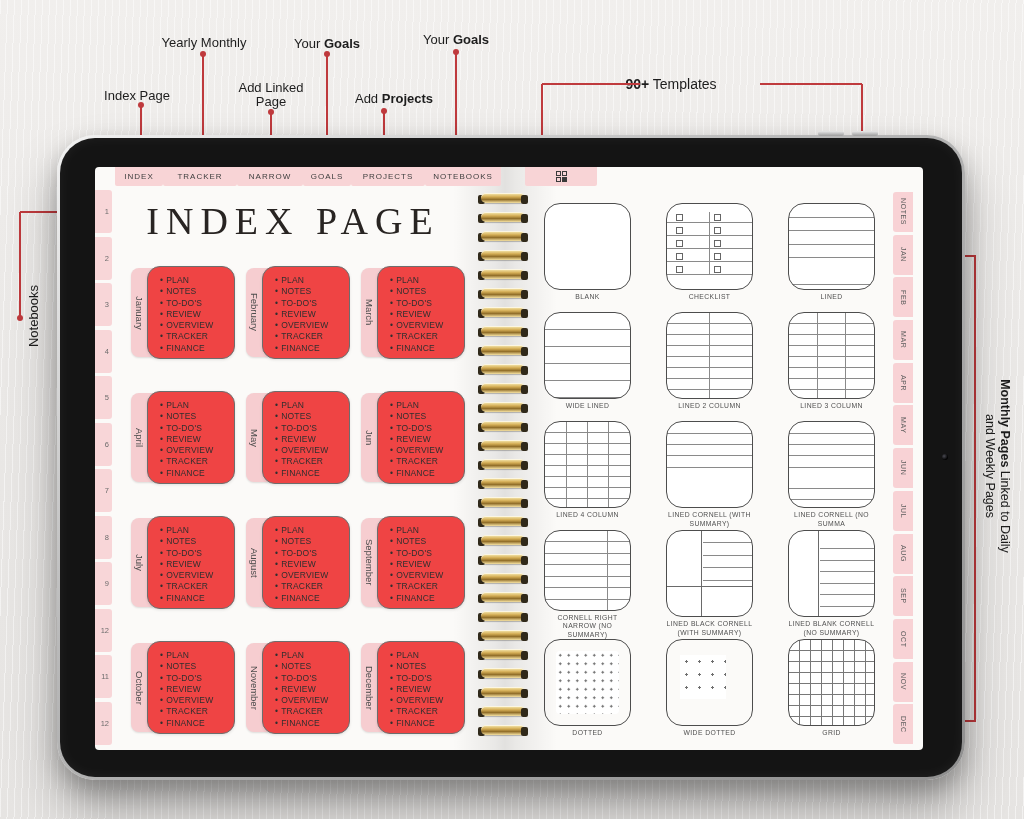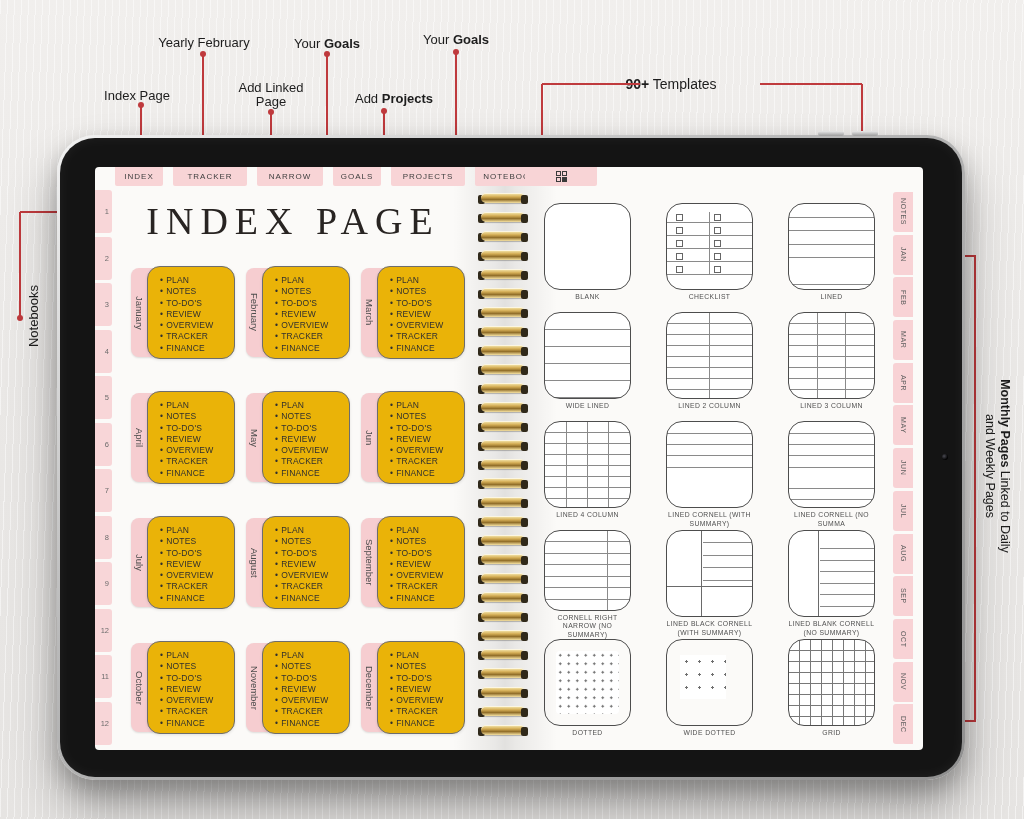--- a/index.html
+++ b/index.html
@@ -19,21 +19,21 @@
   .side-btn{position:absolute;height:5px;width:26px;border-radius:3px;top:-4px;
     background:linear-gradient(180deg,#e8e8e8,#9c9c9c);}
   .sb1{left:761px}.sb2{left:795px}
   .camera{position:absolute;left:885px;top:319px;width:6px;height:6px;border-radius:50%;
     background:radial-gradient(circle at 35% 35%,#4a4a52,#000 70%);}
   .screen{position:absolute;left:38px;top:32px;width:828px;height:583px;background:#fbfaf8;border-radius:4px;overflow:hidden;}
   .gutter{position:absolute;left:358px;top:0;width:104px;height:100%;
     background:linear-gradient(90deg,rgba(0,0,0,0),rgba(0,0,0,.07) 40%,rgba(0,0,0,.10) 50%,rgba(0,0,0,.07) 60%,rgba(0,0,0,0));}
 
   
-  .topbar{position:absolute;left:20px;top:0;display:flex;gap:10px;height:19px;}
+  .topbar{position:absolute;left:20px;top:0;display:flex;gap:0;height:19px;}
   .ttab{height:19px;background:#f8d4d6;color:#3e3e3e;font-size:8px;letter-spacing:1px;
     display:flex;align-items:center;justify-content:center;border-radius:0 0 2px 2px;}
   .ttab:nth-child(1){width:48px}.ttab:nth-child(2){width:74px}.ttab:nth-child(3){width:66px}
   .ttab:nth-child(4){width:48px}.ttab:nth-child(5){width:74px}.ttab:nth-child(6){width:76px}
   .icontab{position:absolute;left:430px;top:0;width:72px;height:19px;background:#f8d4d6;
     display:flex;align-items:center;justify-content:center;border-radius:0 0 2px 2px;}
 
   
   .lstrip{position:absolute;left:0;top:23px;width:17px;display:flex;flex-direction:column;gap:3.5px;}
   .ltab{height:43px;background:#f8d6d8;border-radius:0 3px 3px 0;color:#6c6c6c;font-size:7.5px;
@@ -44,21 +44,21 @@
 
   
   .page-title{position:absolute;left:48px;top:32px;width:300px;text-align:center;
     font-family:"Liberation Serif","DejaVu Serif",serif;font-size:38px;letter-spacing:7px;color:#282422;}
   .month-grid{position:absolute;left:36px;top:99px;display:grid;grid-template-columns:repeat(3,104px);gap:32px 11px;}
   .mcard{position:relative;width:104px;height:93px;}
   .mtab{position:absolute;left:0;top:2px;width:30px;height:89px;background:#f6cdd0;border-radius:8px;
     display:flex;align-items:center;justify-content:flex-start;padding-left:2px;box-sizing:border-box;
     box-shadow:0 1px 2px rgba(0,0,0,.12);}
   .mtab-t{writing-mode:vertical-rl;font-size:9.5px;color:#4c4c4c;margin:0 auto 0 1px;}
-  .mbox{position:absolute;left:16px;top:0;width:88px;height:93px;background:#eab308;border:1px solid #6d6d6d;
+  .mbox{position:absolute;left:16px;top:0;width:88px;height:93px;background:#ef4444;border:1px solid #6d6d6d;
     border-radius:13px;box-sizing:border-box;padding:8px 4px 6px 12px;box-shadow:0 1px 3px rgba(0,0,0,.10);}
   .mlist{margin:0;padding:0;list-style:none;}
   .mitem{font-size:8.5px;line-height:11.3px;color:#2f2f2f;letter-spacing:.2px;white-space:nowrap;}
   .mitem::before{content:"•";margin-right:3px;color:#2f2f2f;}
 
   
   .spiral{position:absolute;left:383px;top:26px;width:50px;display:flex;flex-direction:column;gap:6px;}
   .ring{position:relative;height:13px;}
   .cap{position:absolute;top:2px;width:7px;height:9px;background:#30291a;border-radius:2px;}
   .cl{left:0}.cr{right:0}
@@ -127,21 +127,21 @@
   .d7{left:539px;top:159px}.d8{left:859px;top:159px}
   .d9a{left:17px;top:315px}.d9b{left:94px;top:209px}
   .d10a{left:908px;top:253px}.d10b{left:908px;top:718px}
 </style>
 </head>
 <body>
 
 <div class="stage">
 
   <div class="ann a1"><span>Index Page</span></div>
-  <div class="ann a2"><span>Yearly February</span></div>
+  <div class="ann a2"><span>Yearly Monthly</span></div>
   <div class="ann a3"><span>Add Linked</span><br><span>Page</span></div>
   <div class="ann a4"><span>Your </span><b>Goals</b></div>
   <div class="ann a5"><span>Add </span><b>Projects</b></div>
   <div class="ann a6"><span>Your </span><b>Goals</b></div>
   <div class="ann a7"><b>90+</b><span> Templates</span></div>
   <div class="ann a8"><span>Notebooks</span></div>
   <div class="ann a9"><b>Monthly Pages</b><span> Linked to Daily</span><br><span>and Weekly Pages</span></div>
 
   <div class="vl v1"></div>
   <div class="vl v2"></div>

